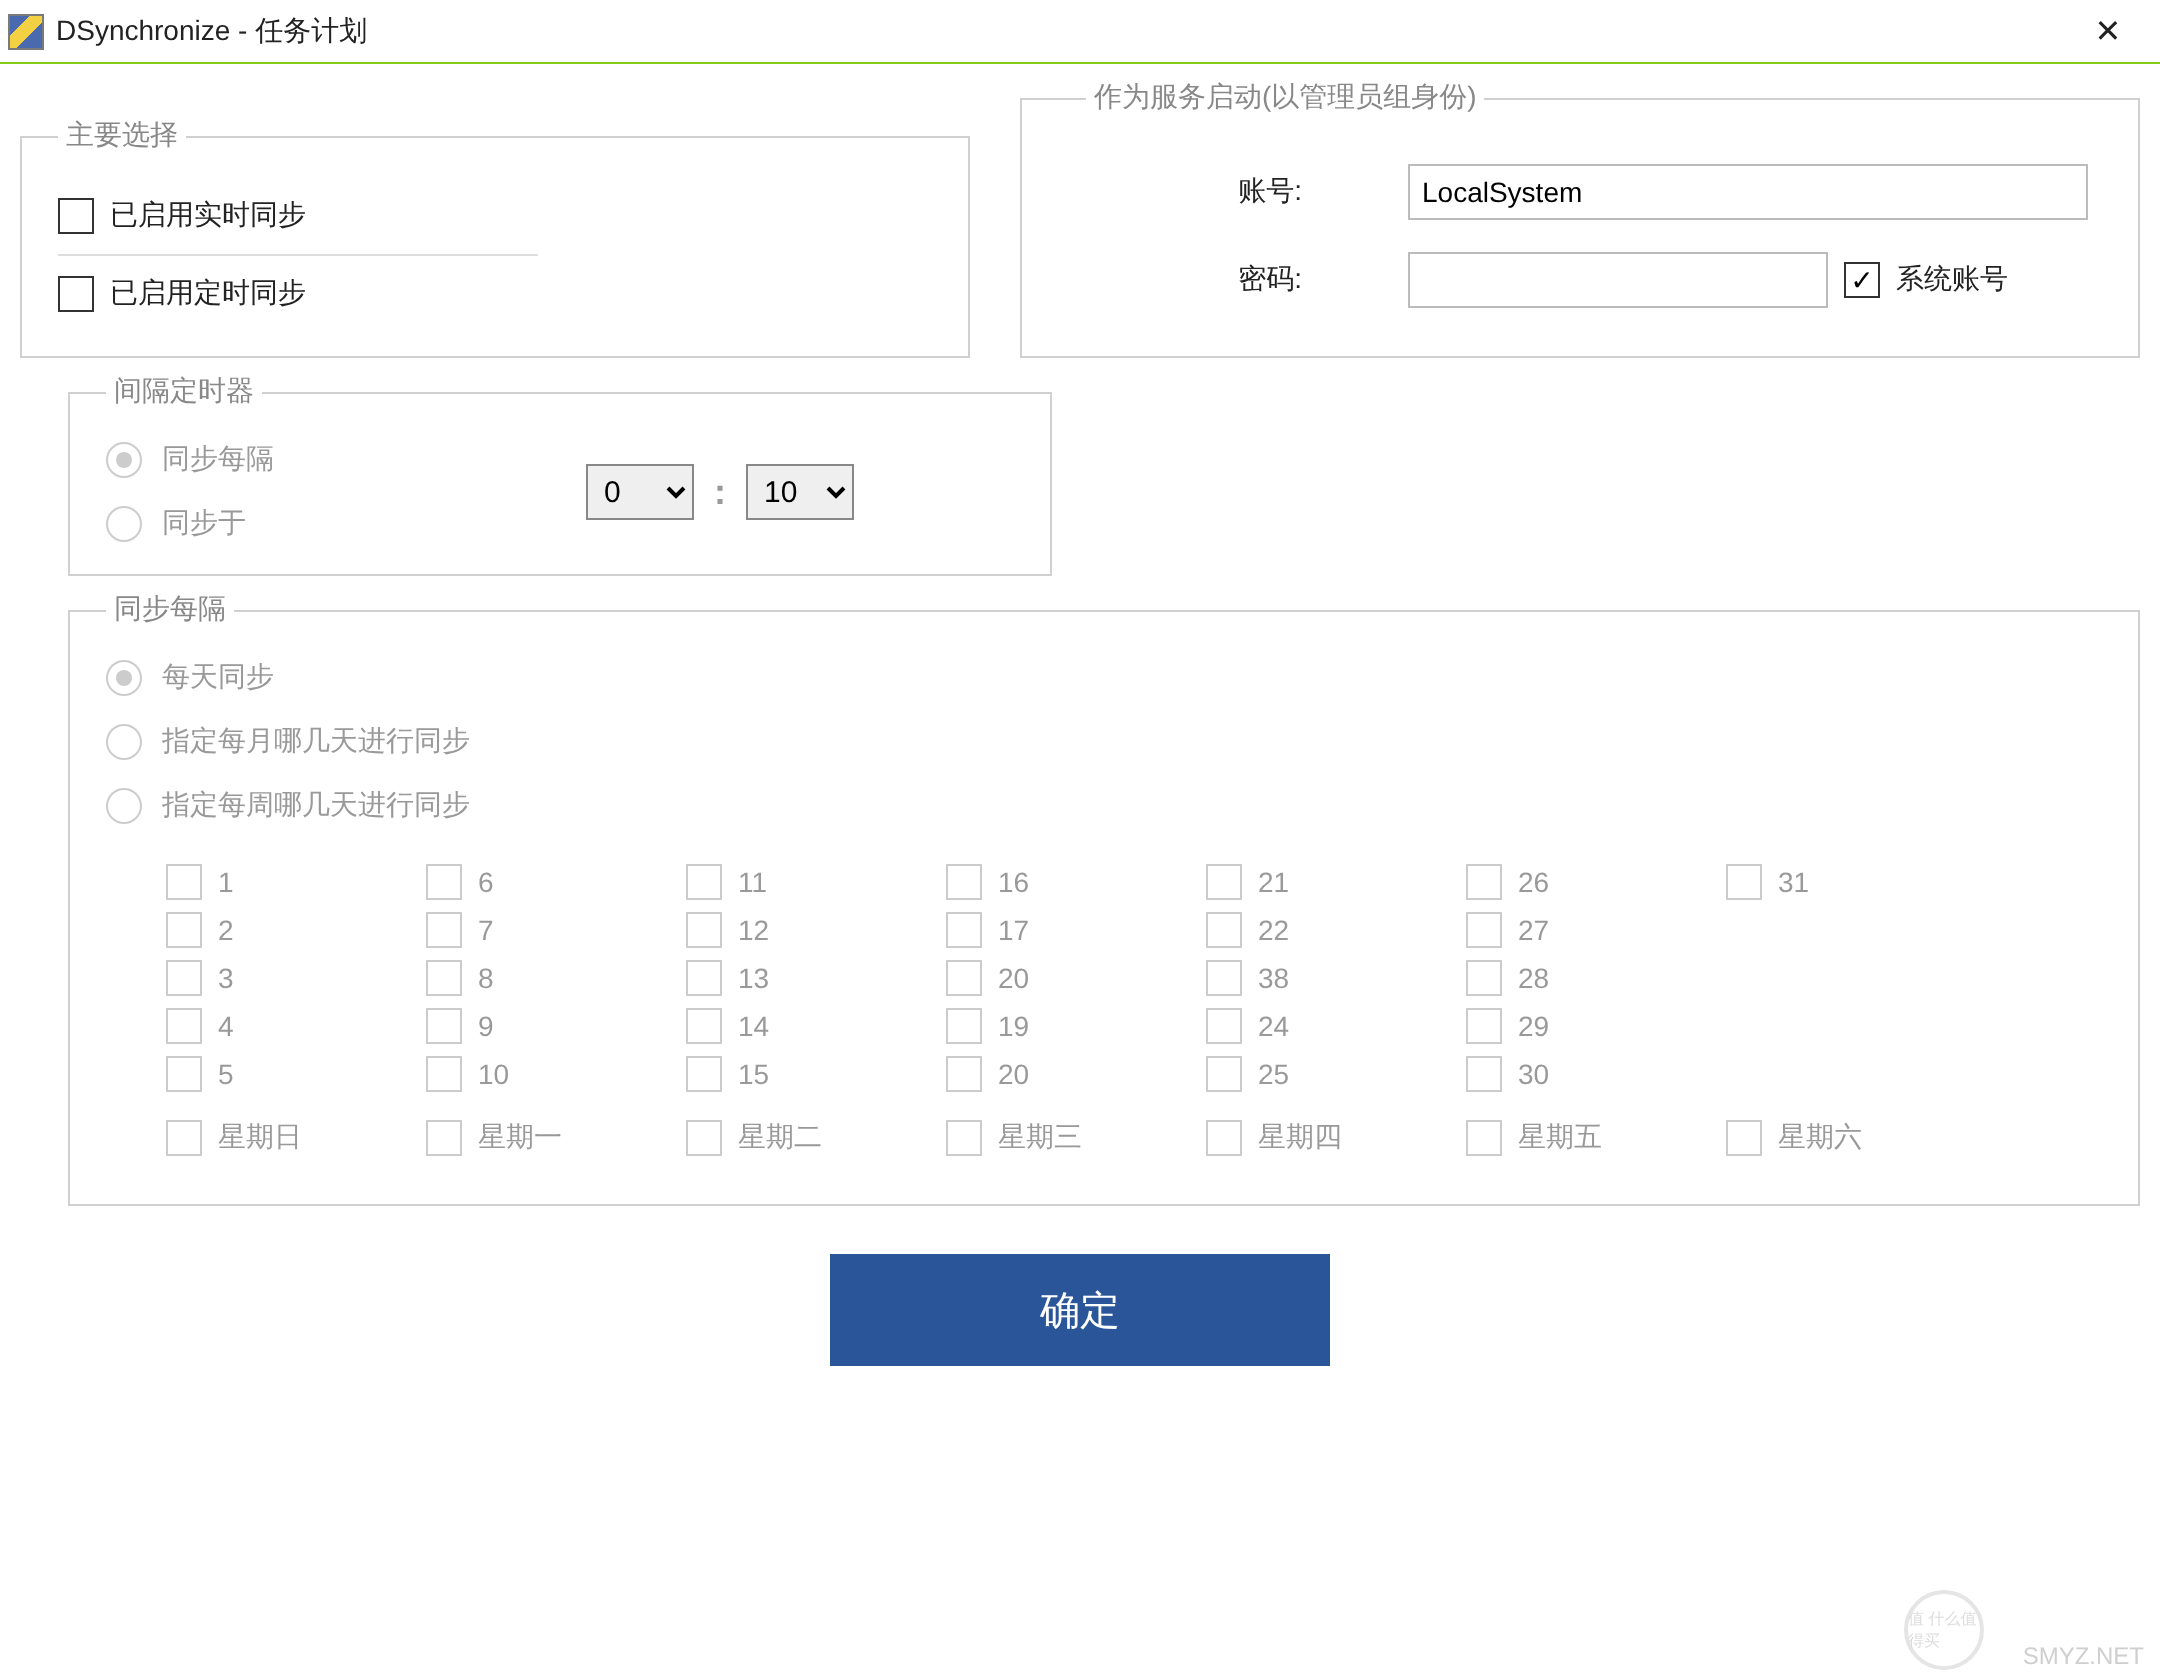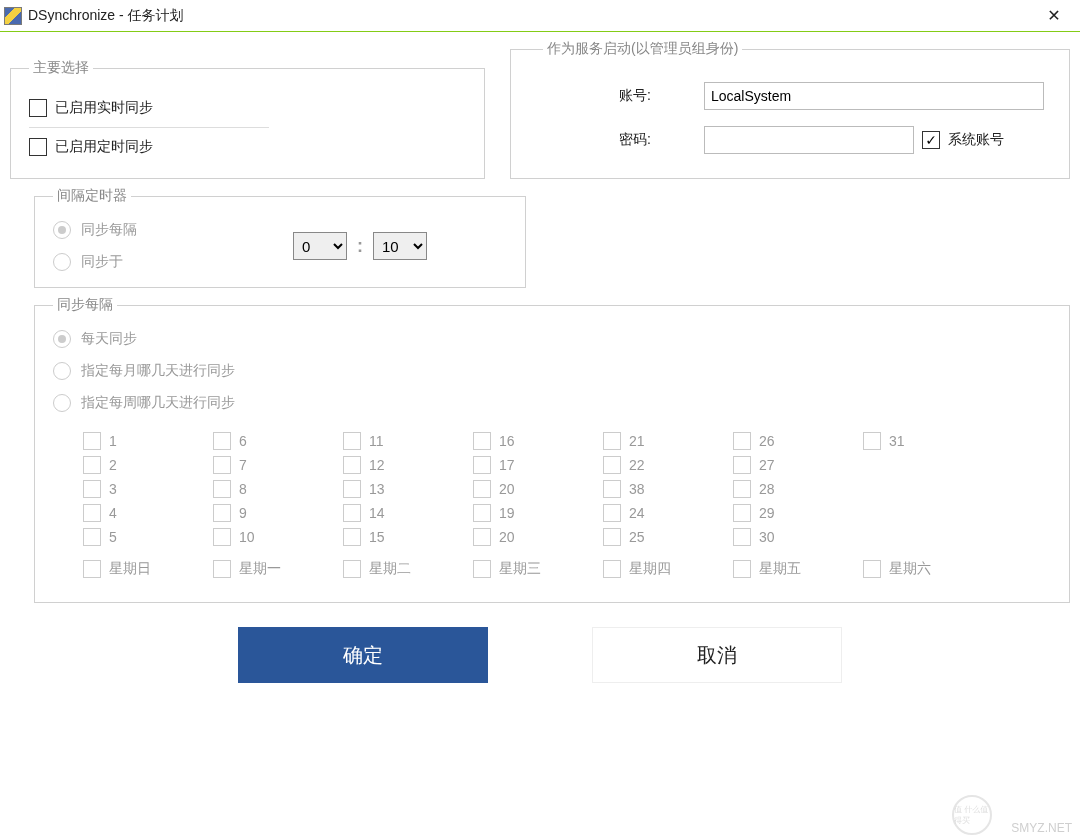--- a/index.html
+++ b/index.html
@@ -446,19 +446,18 @@
         </div>
         <div class="day-cell">
           <span class="checkbox disabled"></span>
           <span>星期六</span>
         </div>
       </div>
   </fieldset>
 
   <div class="bottom-row">
     <div class="big-btn primary">确定</div>
-    <div class="big-btn secondary">取消</div>
   </div>
 
 </div>
 
 <div class="watermark-circle">值 什么值得买</div>
 <div class="watermark">SMYZ.NET</div>
 
 </body></html>

